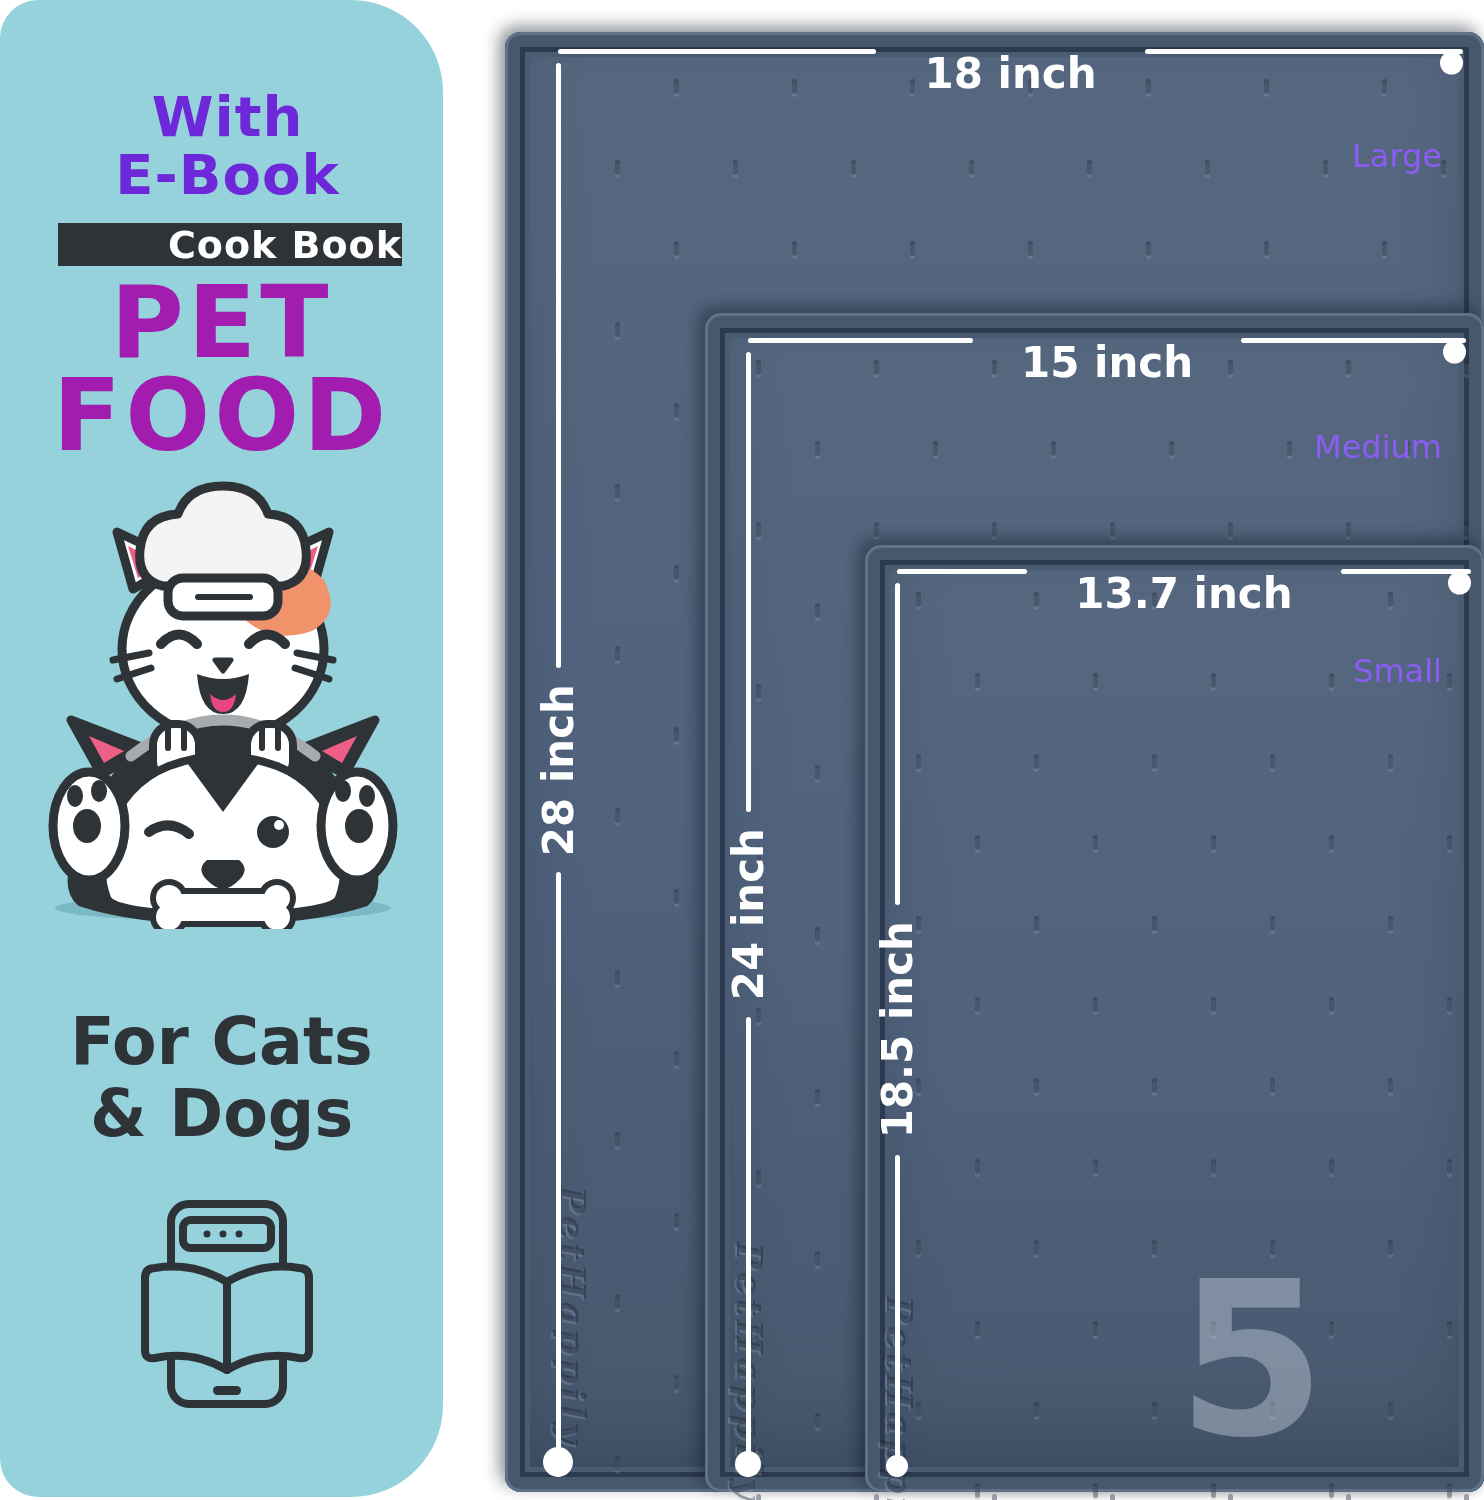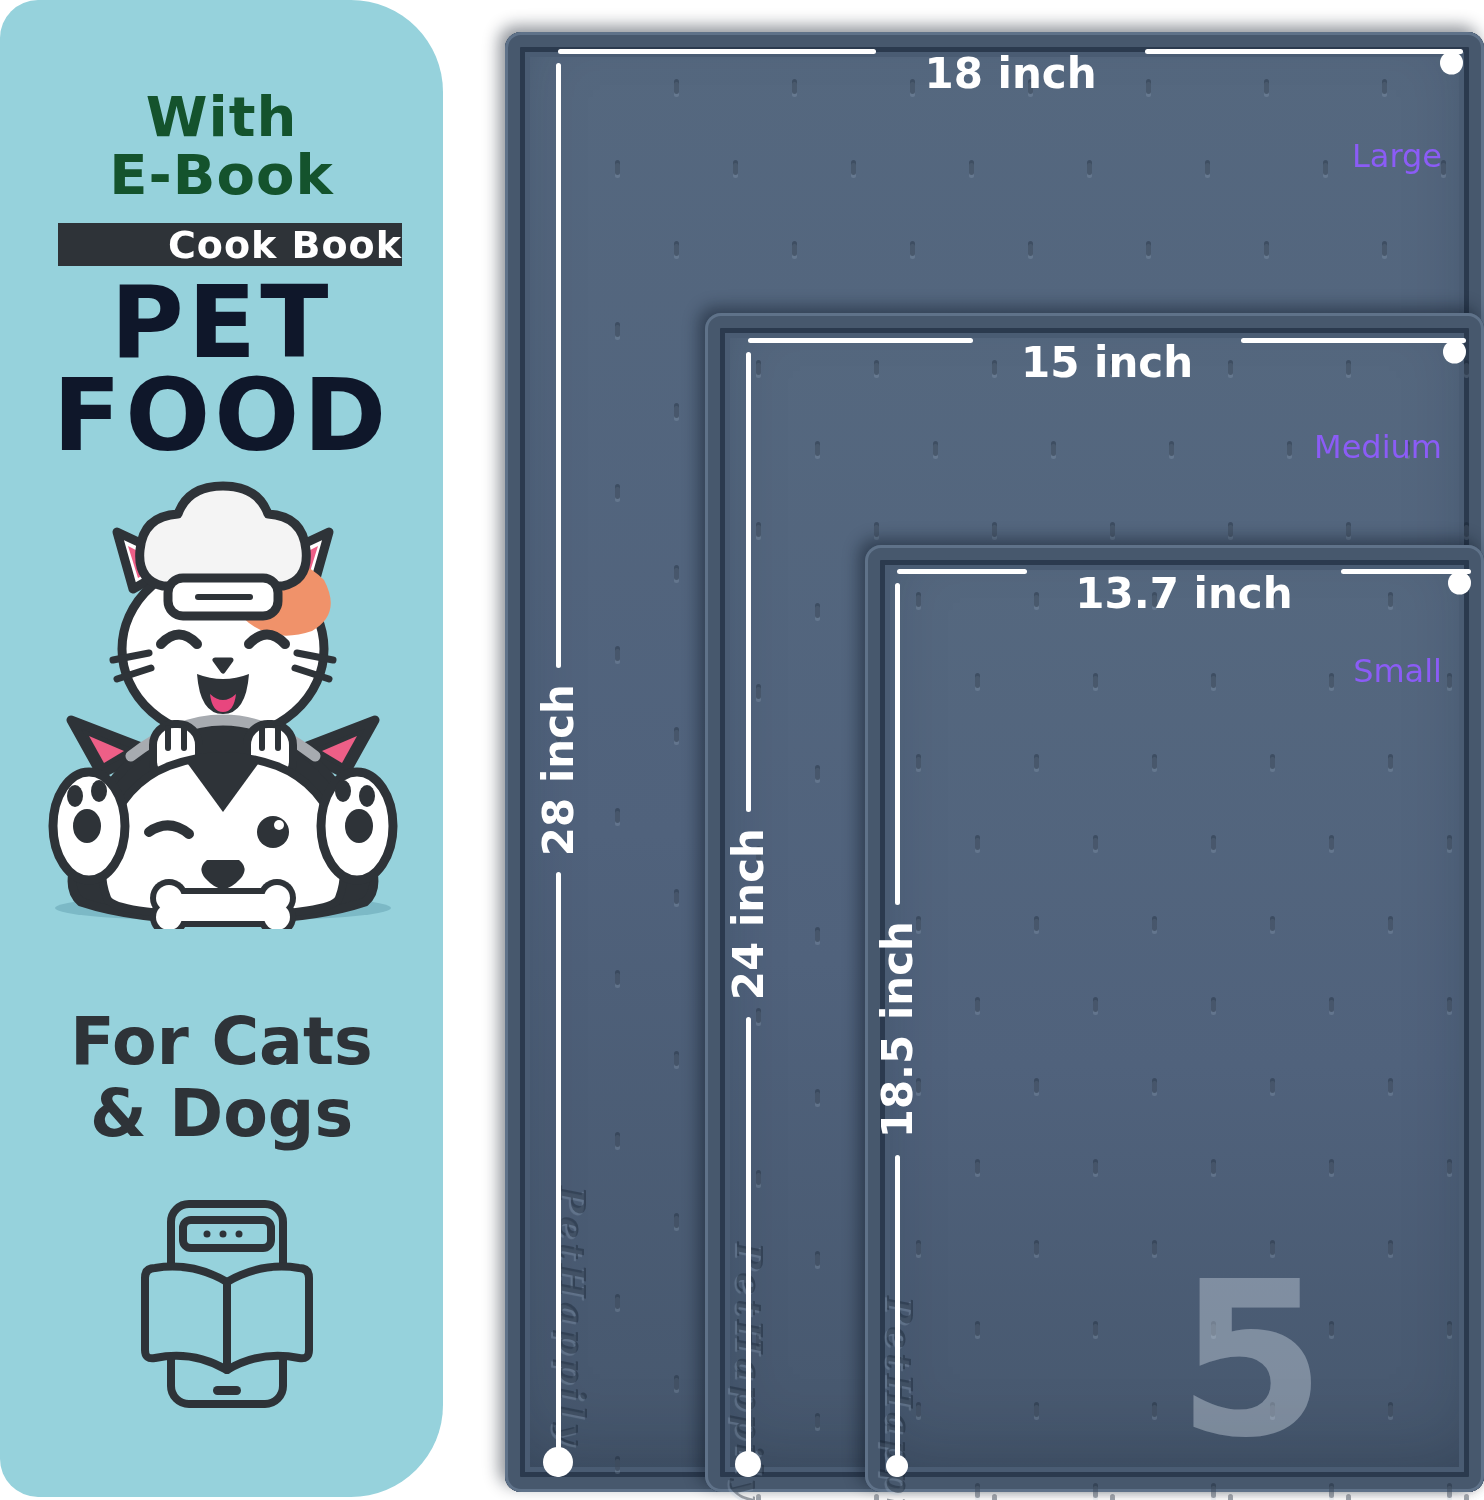--- a/index.html
+++ b/index.html
@@ -3,26 +3,26 @@
 <meta charset="utf-8">
 <style>
   html,body{margin:0;padding:0;background:#ffffff;}
   .stage{position:relative;width:1484px;height:1500px;background:#ffffff;overflow:hidden;
          font-family:"DejaVu Sans","Liberation Sans",sans-serif;}
 
   
   .panel{position:absolute;left:0;top:0;width:443px;height:1497px;
          background:#96d2dc;border-radius:38px 92px 92px 38px;}
   .panel .with{position:absolute;top:88px;left:0;width:100%;text-align:center;
-         font-size:56px;font-weight:700;line-height:1.04;color:#14532d;letter-spacing:1px;}
+         font-size:56px;font-weight:700;line-height:1.04;color:#6d28d9;letter-spacing:1px;padding-left:6px;}
   .badge{position:absolute;top:223px;left:58px;width:344px;height:43px;background:#2e3338;
          display:flex;align-items:center;justify-content:flex-end;color:#ffffff;
          font-size:38px;font-weight:700;letter-spacing:1px;}
   .title{position:absolute;top:276px;left:0;width:100%;text-align:center;
-         font-size:100px;font-weight:800;line-height:0.93;color:#0f172a;letter-spacing:4px;}
+         font-size:100px;font-weight:800;line-height:0.93;color:#a21caf;letter-spacing:4px;}
   .illu{position:absolute;left:11px;top:474px;}
   .subtitle{position:absolute;top:1006px;left:0;width:100%;text-align:center;
          font-size:65px;font-weight:700;line-height:1.1;color:#2e3338;}
   .ebook{position:absolute;left:137px;top:1200px;}
 
   
   .mat{position:absolute;border-radius:16px;
        background:linear-gradient(180deg,#55687f 0%,#50627c 55%,#46576d 100%);
        box-shadow:
          -6px -6px 16px rgba(8,18,32,0.45),

